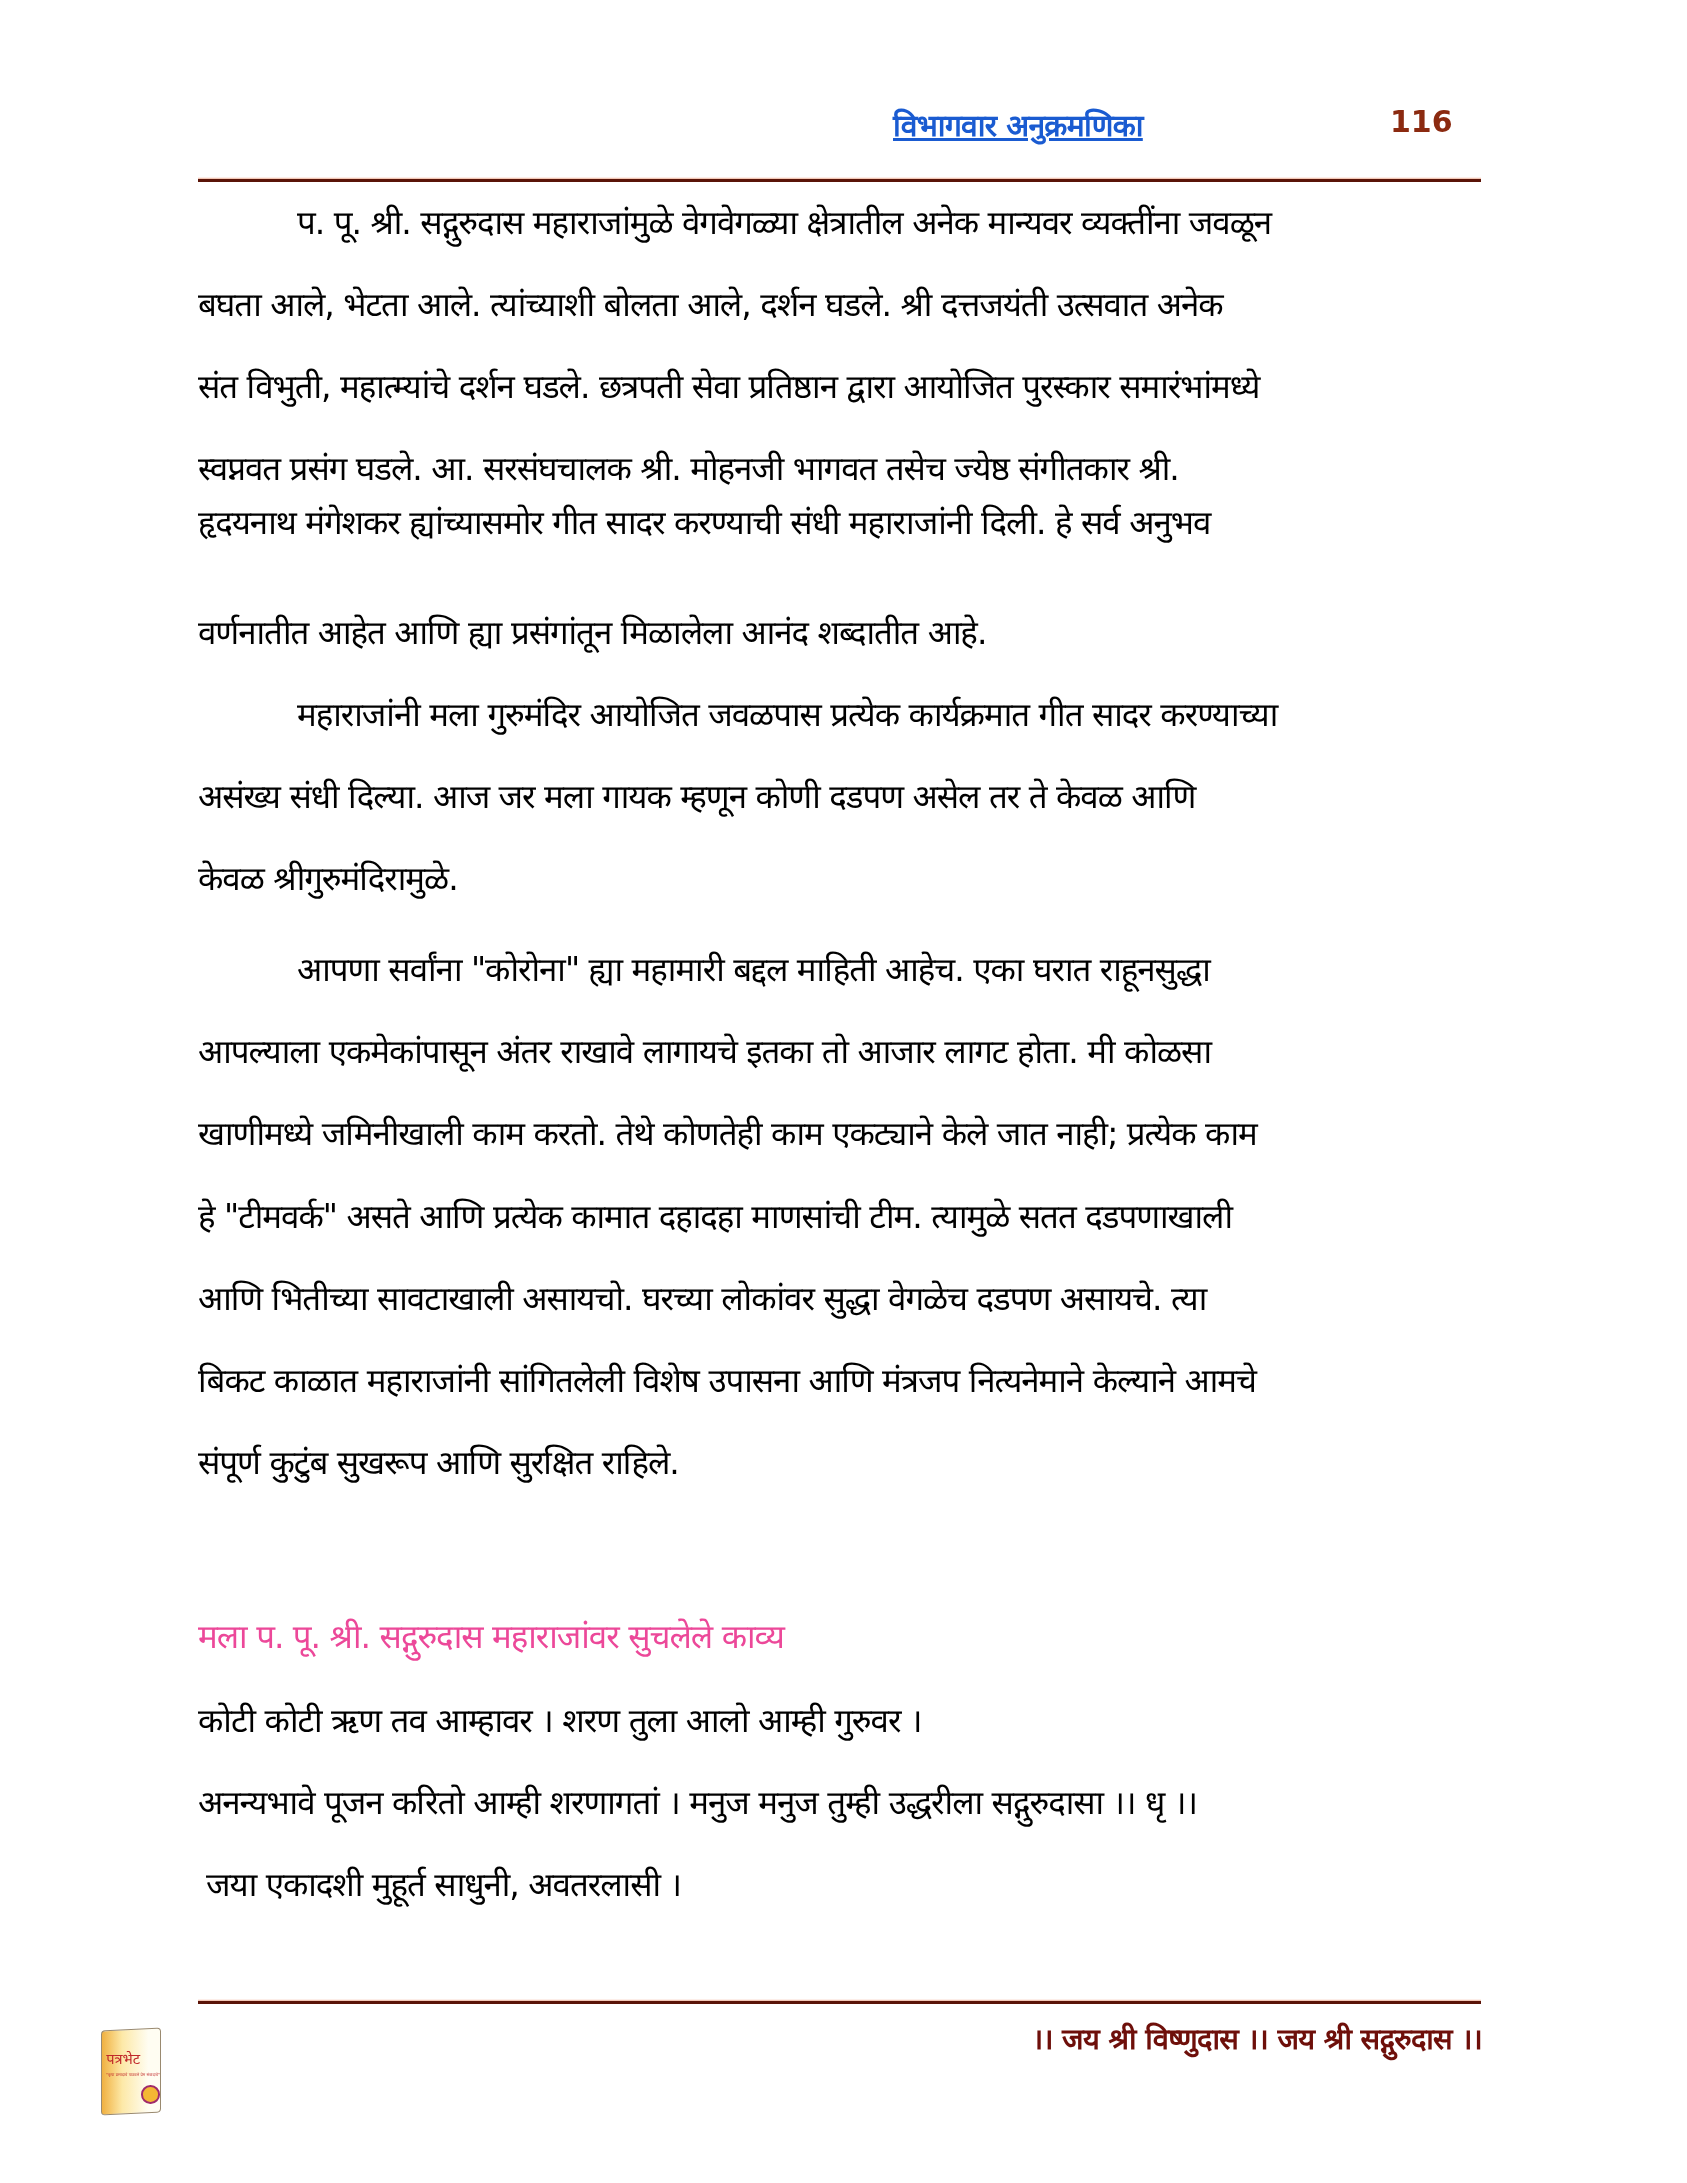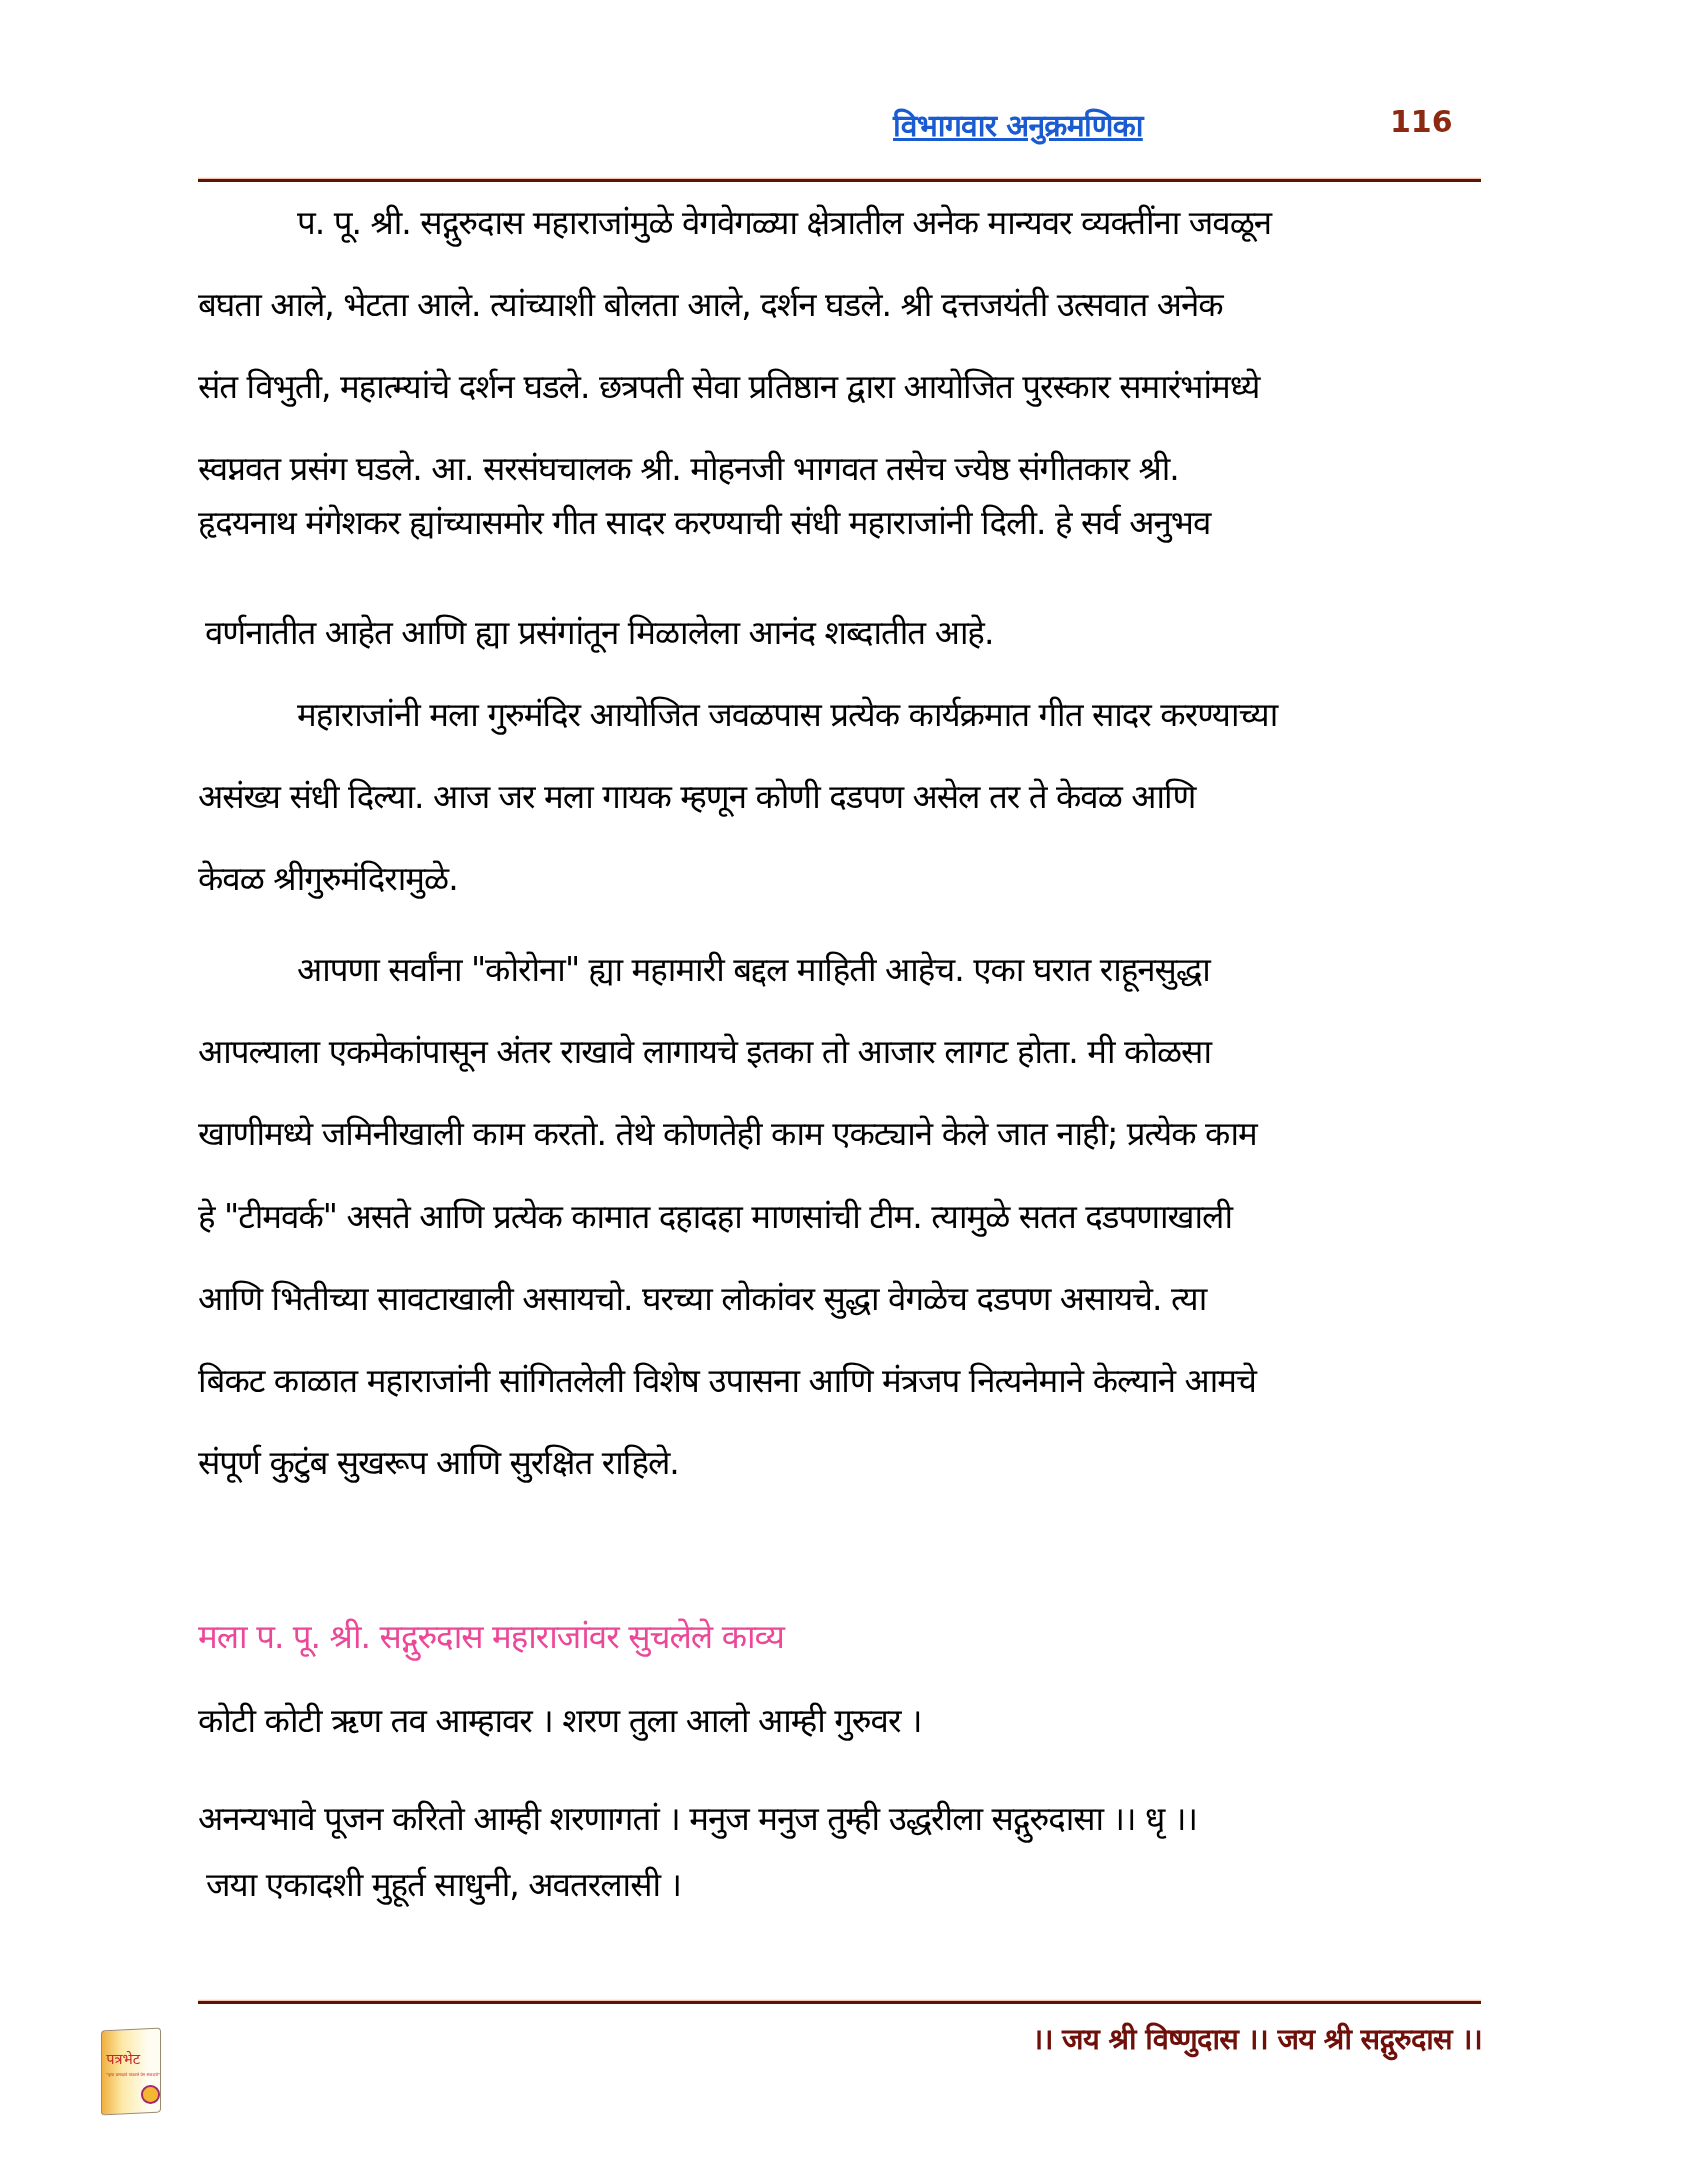--- a/index.html
+++ b/index.html
@@ -49,37 +49,37 @@
 </div>
 <div class="rule top"></div>
 
 <div class="body-text" style="top:0;">
 
   <div class="line indent" style="top:200px;">प. पू. श्री. सद्गुरुदास महाराजांमुळे वेगवेगळ्या क्षेत्रातील अनेक मान्यवर व्यक्तींना जवळून</div>
   <div class="line" style="top:282px;">बघता आले, भेटता आले. त्यांच्याशी बोलता आले, दर्शन घडले. श्री दत्तजयंती उत्सवात अनेक</div>
   <div class="line" style="top:364px;">संत विभुती, महात्म्यांचे दर्शन घडले. छत्रपती सेवा प्रतिष्ठान द्वारा आयोजित पुरस्कार समारंभांमध्ये</div>
   <div class="line" style="top:446px;">स्वप्नवत प्रसंग घडले. आ. सरसंघचालक श्री. मोहनजी भागवत तसेच ज्येष्ठ संगीतकार श्री.</div>
   <div class="line" style="top:500px;">हृदयनाथ मंगेशकर ह्यांच्यासमोर गीत सादर करण्याची संधी महाराजांनी दिली. हे सर्व अनुभव</div>
-  <div class="line" style="top:610px;margin-left:7px;">वर्णनातीत आहेत आणि ह्या प्रसंगांतून मिळालेला आनंद शब्दातीत आहे.</div>
+  <div class="line" style="top:610px;">वर्णनातीत आहेत आणि ह्या प्रसंगांतून मिळालेला आनंद शब्दातीत आहे.</div>
 
   <div class="line indent" style="top:692px;">महाराजांनी मला गुरुमंदिर आयोजित जवळपास प्रत्येक कार्यक्रमात गीत सादर करण्याच्या</div>
   <div class="line" style="top:774px;">असंख्य संधी दिल्या. आज जर मला गायक म्हणून कोणी दडपण असेल तर ते केवळ आणि</div>
   <div class="line" style="top:856px;">केवळ श्रीगुरुमंदिरामुळे.</div>
 
   <div class="line indent" style="top:947px;">आपणा सर्वांना "कोरोना" ह्या महामारी बद्दल माहिती आहेच. एका घरात राहूनसुद्धा</div>
   <div class="line" style="top:1029px;">आपल्याला एकमेकांपासून अंतर राखावे लागायचे इतका तो आजार लागट होता. मी कोळसा</div>
   <div class="line" style="top:1111px;">खाणीमध्ये जमिनीखाली काम करतो. तेथे कोणतेही काम एकट्याने केले जात नाही; प्रत्येक काम</div>
   <div class="line" style="top:1194px;">हे "टीमवर्क" असते आणि प्रत्येक कामात दहादहा माणसांची टीम. त्यामुळे सतत दडपणाखाली</div>
   <div class="line" style="top:1276px;">आणि भितीच्या सावटाखाली असायचो. घरच्या लोकांवर सुद्धा वेगळेच दडपण असायचे. त्या</div>
   <div class="line" style="top:1358px;">बिकट काळात महाराजांनी सांगितलेली विशेष उपासना आणि मंत्रजप नित्यनेमाने केल्याने आमचे</div>
   <div class="line" style="top:1440px;">संपूर्ण कुटुंब सुखरूप आणि सुरक्षित राहिले.</div>
 
   <div class="section-heading" style="top:1614px;">मला प. पू. श्री. सद्गुरुदास महाराजांवर सुचलेले काव्य</div>
   <div class="line" style="top:1698px;">कोटी कोटी ऋण तव आम्हावर । शरण तुला आलो आम्ही गुरुवर ।</div>
-  <div class="line" style="top:1780px;margin-top:16px;">अनन्यभावे पूजन करितो आम्ही शरणागतां । मनुज मनुज तुम्ही उद्धरीला सद्गुरुदासा ।। धृ ।।</div>
+  <div class="line" style="top:1780px;">अनन्यभावे पूजन करितो आम्ही शरणागतां । मनुज मनुज तुम्ही उद्धरीला सद्गुरुदासा ।। धृ ।।</div>
   <div class="line" style="top:1862px;margin-left:8px;">जया एकादशी मुहूर्त साधुनी, अवतरलासी ।</div>
 </div>
 
 <div class="rule bottom"></div>
 
 <div class="logo">
   <div class="scroll-body"></div>
   <span class="scroll-title">पत्रभेट</span>
   <span class="scroll-sub">"कृपा प्रसादाचे पाठवले प्रेम संवादाचे"</span>
   <div class="ribbon"></div>

